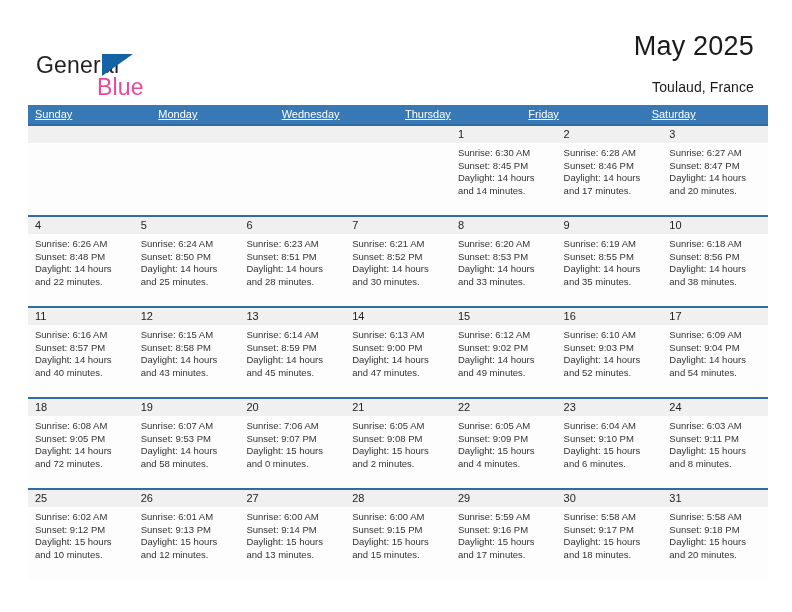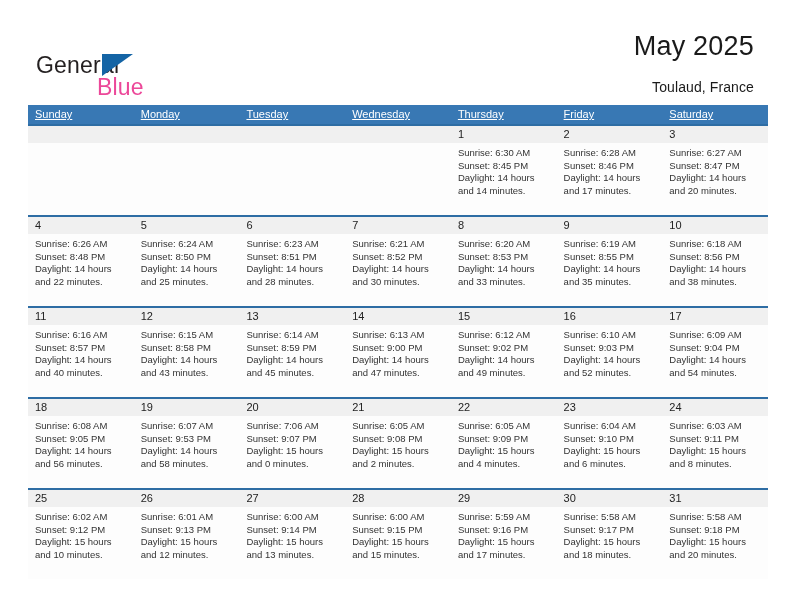--- a/index.html
+++ b/index.html
@@ -165,21 +165,20 @@
       <div class="cal-title">May 2025</div>
       <div class="cal-sub">Toulaud, France</div>
     </div>
   </div>
 
   <div class="cal">
 
     <div class="head-row">
       <div class="head-cell">Sunday</div>
       <div class="head-cell">Monday</div>
-      <div class="head-cell">Tuesday</div>
       <div class="head-cell">Wednesday</div>
       <div class="head-cell">Thursday</div>
       <div class="head-cell">Friday</div>
       <div class="head-cell">Saturday</div>
     </div>
 
     <div class="week">
       <div class="week-rule"></div>
       <div class="daynum-row">
         <div class="daynum"></div>
@@ -359,21 +358,21 @@
         <div class="daynum">21</div>
         <div class="daynum">22</div>
         <div class="daynum">23</div>
         <div class="daynum">24</div>
       </div>
       <div class="info-row">
         <div class="info-cell">
           <div>Sunrise: 6:08 AM</div>
           <div>Sunset: 9:05 PM</div>
           <div>Daylight: 14 hours</div>
-          <div>and 56 minutes.</div>
+          <div>and 72 minutes.</div>
         </div>
         <div class="info-cell">
           <div>Sunrise: 6:07 AM</div>
           <div>Sunset: 9:53 PM</div>
           <div>Daylight: 14 hours</div>
           <div>and 58 minutes.</div>
         </div>
         <div class="info-cell">
           <div>Sunrise: 7:06 AM</div>
           <div>Sunset: 9:07 PM</div>

